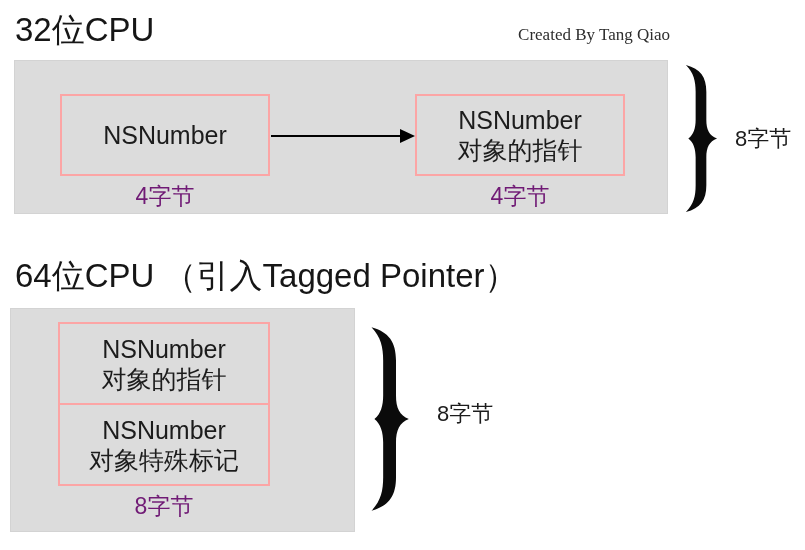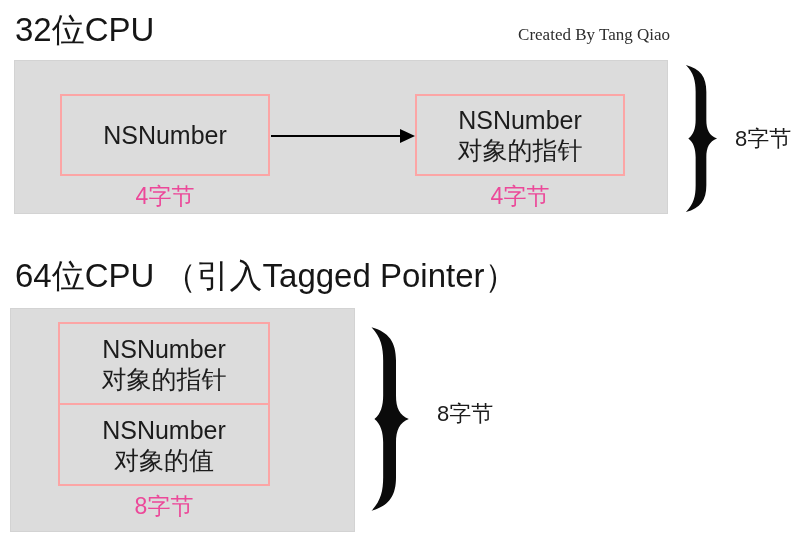--- a/index.html
+++ b/index.html
@@ -37,21 +37,21 @@
     flex-direction: column;
     align-items: center;
     justify-content: center;
     text-align: right;
     font-size: 25px;
     line-height: 30px;
     color: #1c1c1c;
   }
   .caption {
     font-size: 23px;
-    color: #ec4899;
+    color: #701a75;
     text-align: center;
   }
   .arrow-line {
     background: #000000;
     height: 2px;
   }
   .arrow-head {
     width: 0; height: 0;
     border-left: 15px solid #000000;
     border-top: 7px solid transparent;
@@ -105,21 +105,21 @@
 
   <div class="abs panel" style="left:10px; top:308px; width:345px; height:224px;"></div>
 
   <div class="abs membox" style="left:58px; top:322px; width:212px; height:83px;">
     <div>NSNumber</div>
     <div>对象的指针</div>
   </div>
 
   <div class="abs membox" style="left:58px; top:403px; width:212px; height:83px;">
     <div>NSNumber</div>
-    <div>对象的值</div>
+    <div>对象特殊标记</div>
   </div>
 
   <div class="abs caption" style="left:58px; top:491px; width:212px;">8字节</div>
 
   <svg class="abs brace-svg" style="left:368px; top:326px;" width="42" height="186" viewBox="0 0 36 150" preserveAspectRatio="none">
     <path fill="#0b0b0b" d="M 3 1
       C 18 5, 24 13, 24 28 L 24 56 C 24 66, 27 72, 35 75
       C 27 78, 24 84, 24 94 L 24 122 C 24 137, 18 145, 3 149
       C 11 141, 13 133, 13 122 L 13 94 C 13 86, 11 79, 5.5 75
       C 11 71, 13 64, 13 56 L 13 28 C 13 17, 11 9, 3 1 Z"></path>

